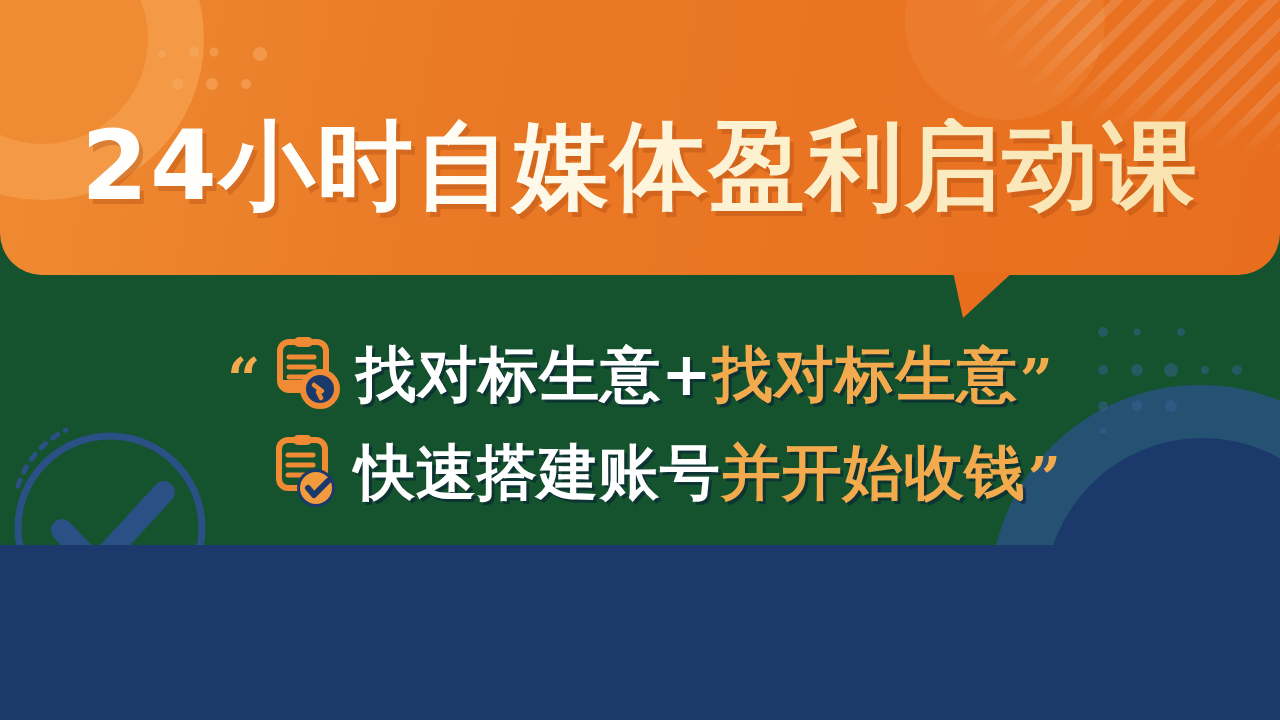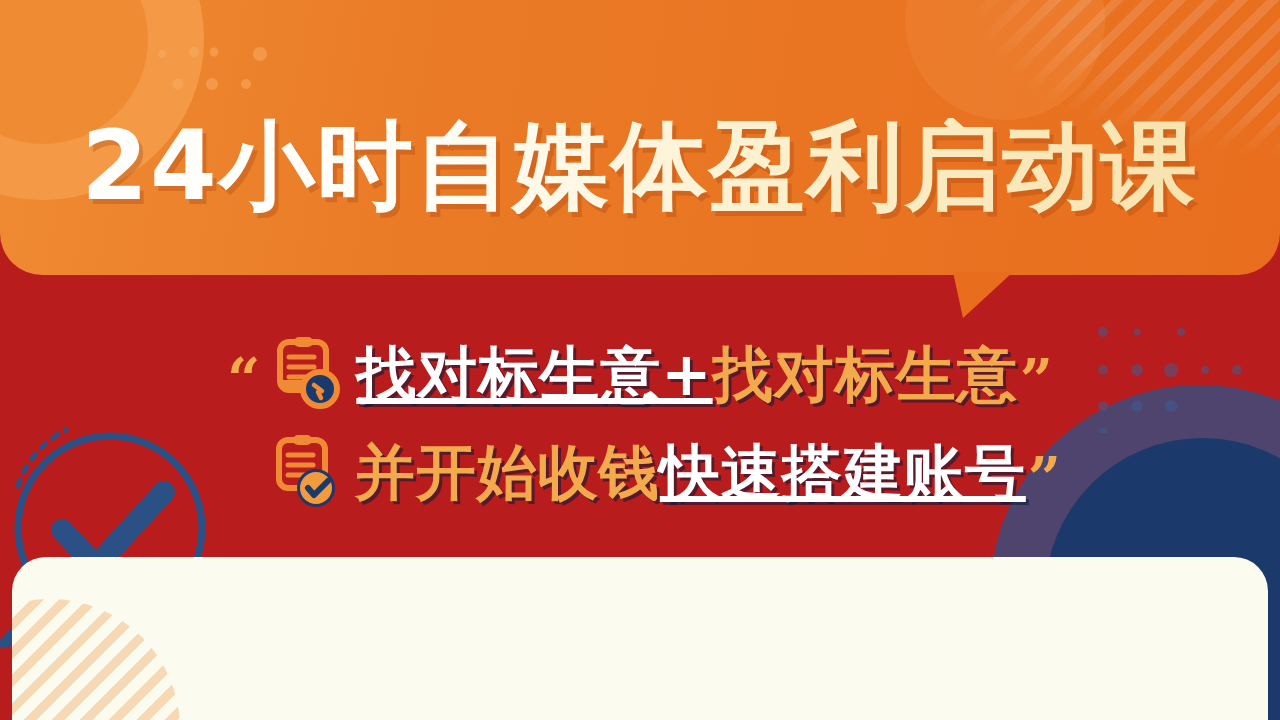--- a/index.html
+++ b/index.html
@@ -5,21 +5,21 @@
 <style>
   * { margin:0; padding:0; box-sizing:border-box; }
   html,body { width:1280px; height:720px; overflow:hidden; }
   body {
     font-family:"Liberation Sans","DejaVu Sans",sans-serif;
     background:#1B3A6B;
     position:relative;
   }
 
   
-  .stage { position:absolute; inset:0; width:1280px; height:720px; overflow:hidden; background:#b91c1c; }
+  .stage { position:absolute; inset:0; width:1280px; height:545px; overflow:hidden; background:#14532d; }
 
   
   .bg-deco { position:absolute; inset:0; pointer-events:none; }
 
   .blue-ring-right {
     position:absolute; right:-130px; top:385px;
     width:420px; height:420px; border-radius:50%;
     background:#2B5289; opacity:.75;
   }
   .blue-ring-right-inner {
@@ -120,21 +120,21 @@
 
   .sub-icon { width:78px; height:78px; flex:0 0 78px; margin-right:14px; }
   .sub-icon svg { width:100%; height:100%; display:block; }
 
   .sub-text {
     font-size:60px; font-weight:900; line-height:1;
     font-family:"DejaVu Sans","Liberation Sans",sans-serif;
     letter-spacing:1px;
     text-shadow:3px 3px 0 rgba(8,26,56,.55);
   }
-  .t-white { color:#FFFFFF;text-decoration:underline; }
+  .t-white { color:#FFFFFF; }
   .t-gold  { color:#F2AA4C; }
 
   
   .bottom-panel {
     position:absolute; left:12px; top:557px;
     width:1256px; height:170px;
     background:#FCFBF0;
     border-top-left-radius:34px;
     border-top-right-radius:34px;
     overflow:hidden;
@@ -247,22 +247,22 @@
           <g stroke="#F08A34" stroke-width="5" stroke-linecap="round">
             <line x1="25" y1="22" x2="50" y2="22"></line>
             <line x1="25" y1="32" x2="50" y2="32"></line>
             <line x1="25" y1="42" x2="42" y2="42"></line>
           </g>
           <circle cx="53" cy="55" r="19" fill="#1B3A6B"></circle>
           <circle cx="53" cy="55" r="16" fill="#F29A3E"></circle>
           <path d="M45 55 l6 7 l14 -14" fill="none" stroke="#1B3A6B" stroke-width="6" stroke-linecap="round" stroke-linejoin="round"></path>
         </svg>
       </span>
+      <span class="sub-text t-white">快速搭建账号</span>
       <span class="sub-text t-gold">并开始收钱</span>
-      <span class="sub-text t-white">快速搭建账号</span>
       <span class="quote quote-close">”</span>
     </div>
   </div>
 
   <div class="bottom-panel">
     <div class="panel-stripe-circle"></div>
   </div>
 
 </div>
 

